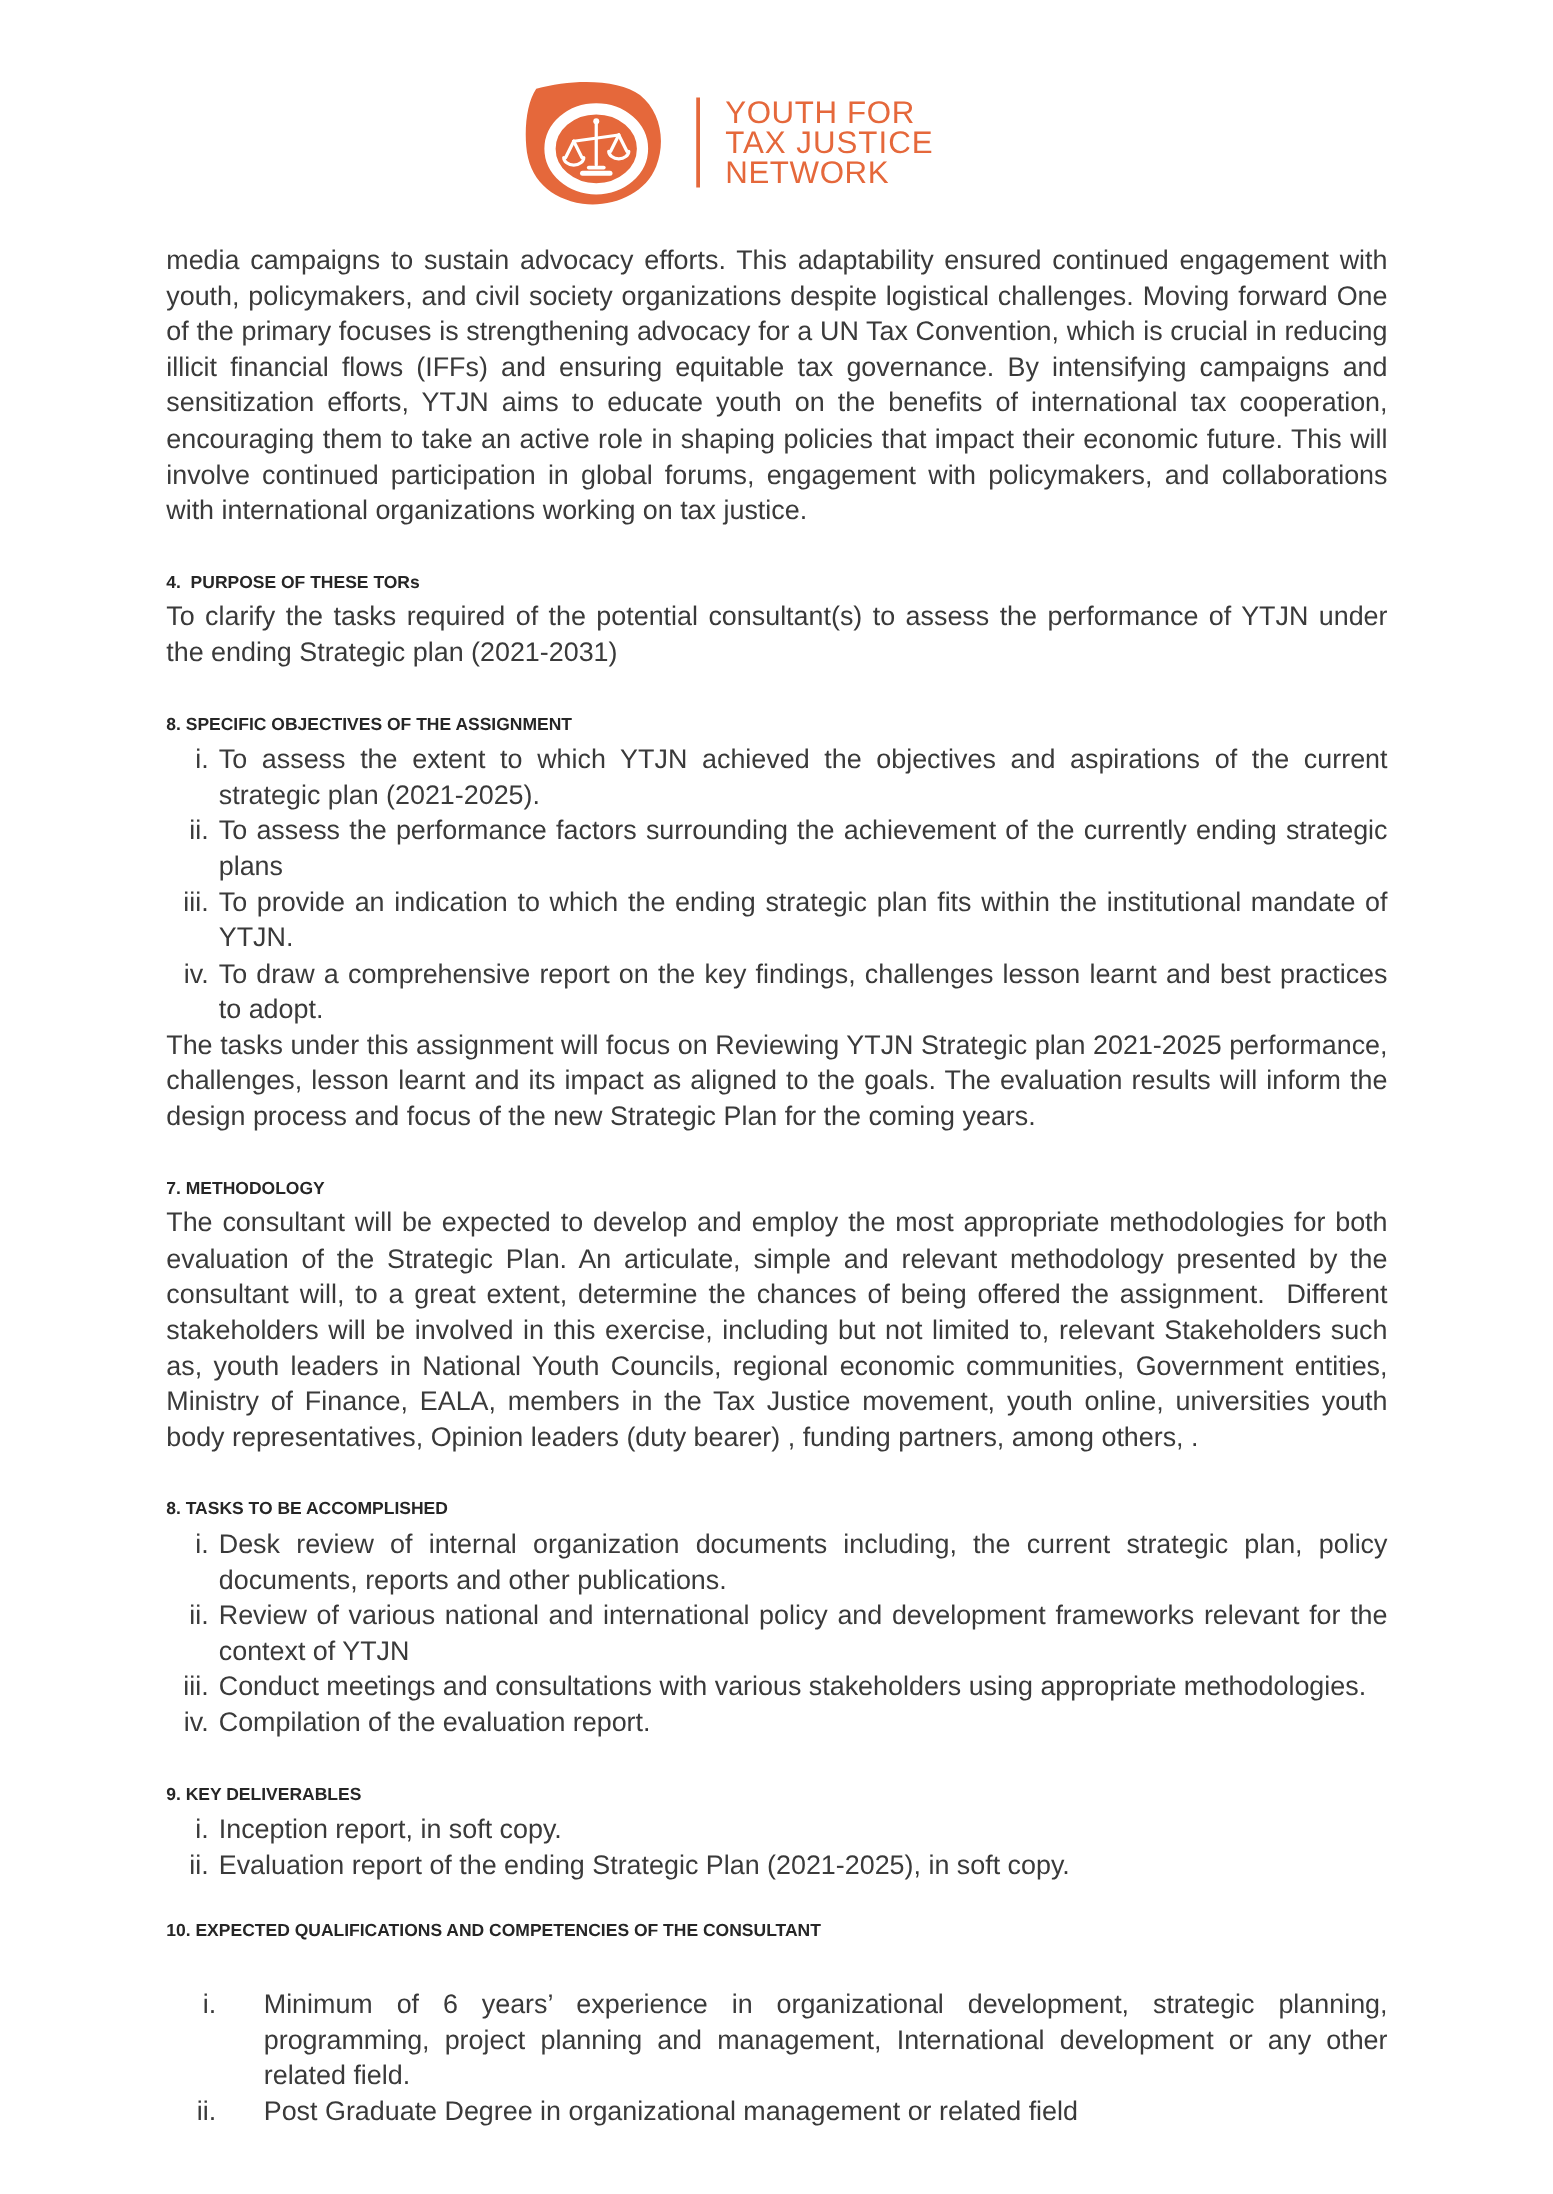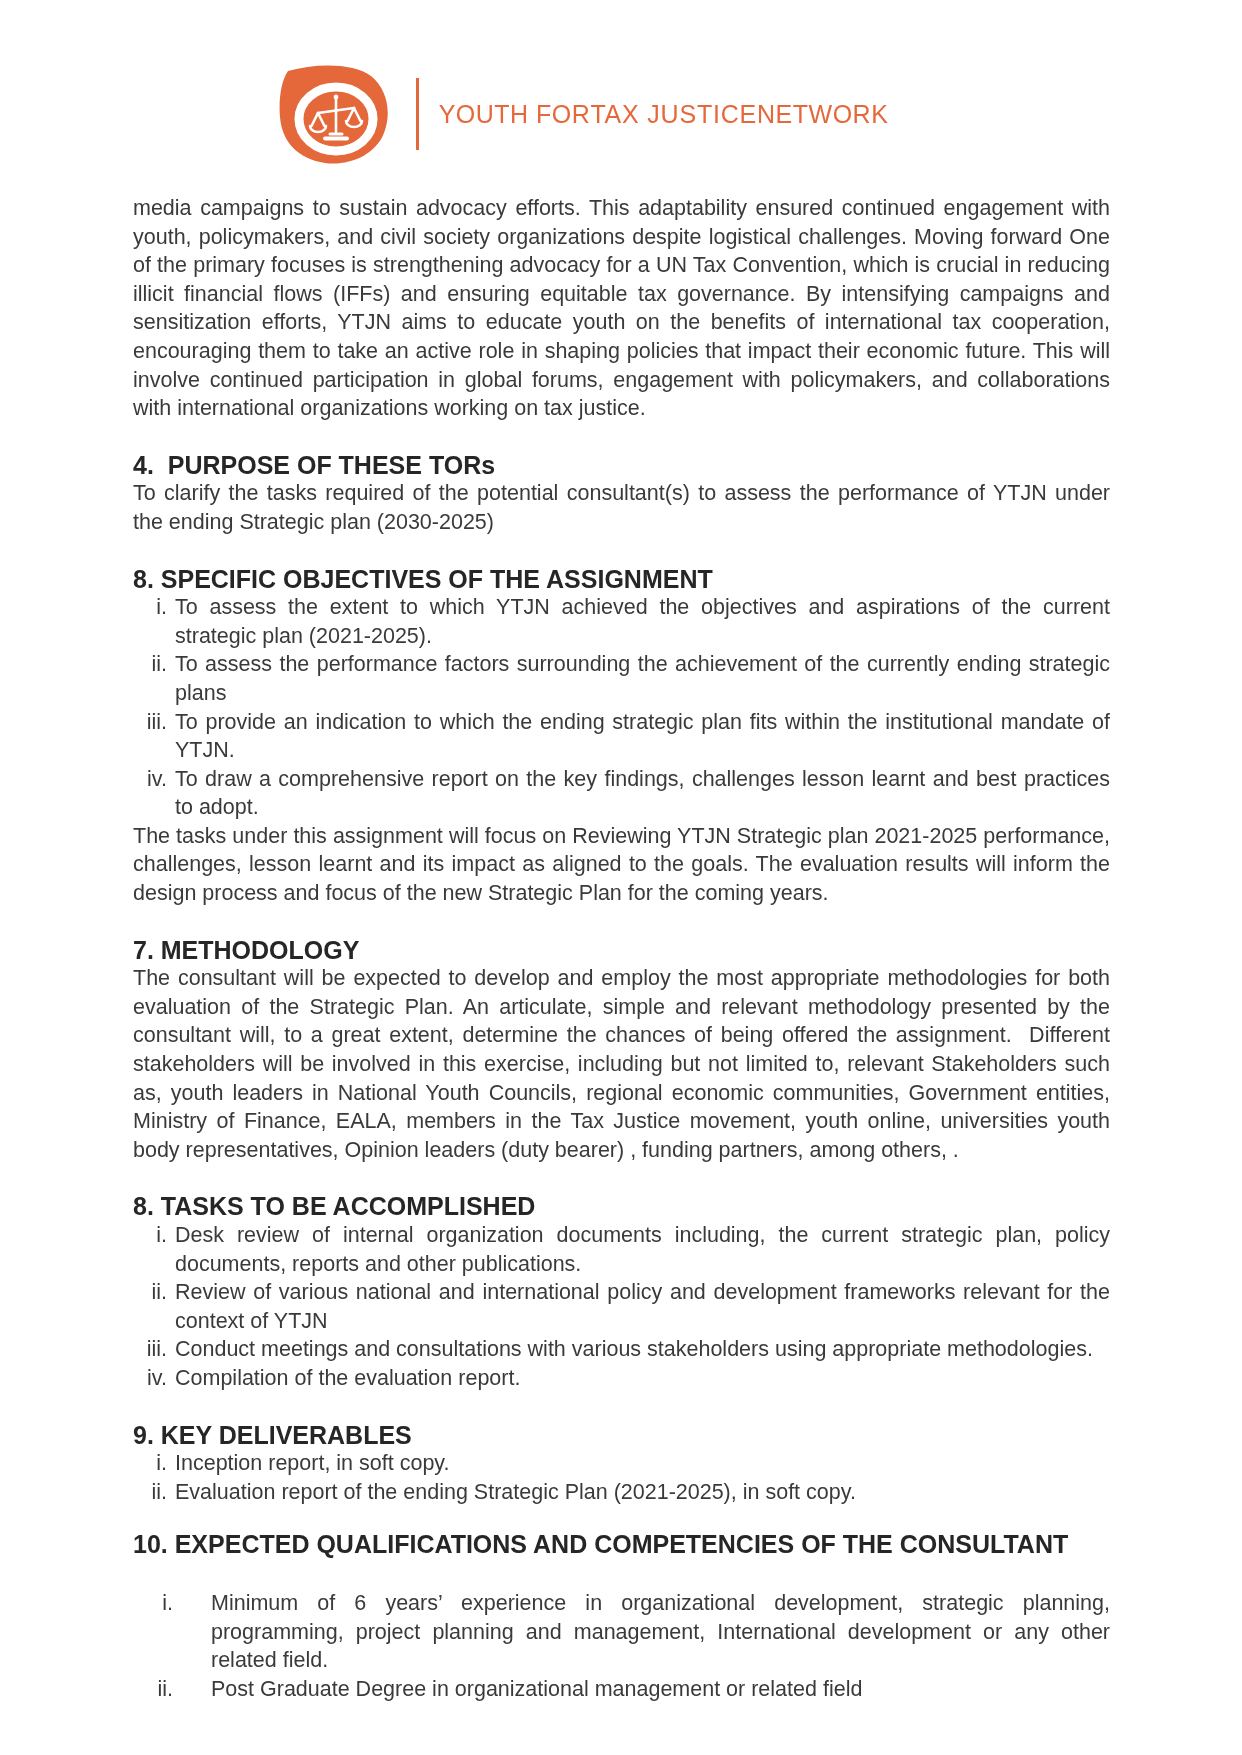--- a/index.html
+++ b/index.html
@@ -11,36 +11,36 @@
   .page{position:relative;width:1242px;height:1755px;background:#fff;overflow:hidden;}
 
   
   .logo-block{
     display:flex;justify-content:center;align-items:center;
     padding-top:64px;gap:0;
     transform:translateX(-38px);
   }
   .logo-mark{width:114px;height:100px;flex:0 0 auto;}
   .logo-sep{width:3px;height:72px;background:#E5683B;margin:0 20px 0 24px;flex:0 0 auto;}
-  .logo-text{display:flex;justify-content:center;color:#E5683B;letter-spacing:.5px;}
+  .logo-text{display:flex;flex-direction:column;justify-content:center;color:#E5683B;letter-spacing:.5px;}
   .logo-text .lt{font-size:25px;line-height:24px;font-weight:400;}
   .logo-text .lt.bold{font-weight:400;letter-spacing:.8px;}
 
   
   .content{
     margin-top:30px;
     padding:0 132px 0 133px;
     color:#3a3a3a;
     font-size:21.5px;
     line-height:28.6px;
     text-align:justify;
   }
   .content p.body{margin:0;}
   h2{
-    font-size:25px;line-height:28.6px;
+    font-size:14px;line-height:28.6px;
     color:#262626;font-weight:700;
     margin:28px 0 0 0;text-align:left;
   }
   h2.tight{margin-top:2px;}
   h2.big-gap{margin-top:24px;}
 
   .list{margin:0;}
   .li{display:flex;}
   .li .num{flex:0 0 34px;text-align:right;padding-right:8px;color:#3a3a3a;}
   .li .txt{flex:1;text-align:justify;}
@@ -89,21 +89,21 @@
       <span class="lt bold">TAX JUSTICE</span>
       <span class="lt">NETWORK</span>
     </div>
   </header>
 
   <main class="content">
 
     <p class="body">media campaigns to sustain advocacy efforts. This adaptability ensured continued engagement with youth, policymakers, and civil society organizations despite logistical challenges. Moving forward One of the primary focuses is strengthening advocacy for a UN Tax Convention, which is crucial in reducing illicit financial flows (IFFs) and ensuring equitable tax governance. By intensifying campaigns and sensitization efforts, YTJN aims to educate youth on the benefits of international tax cooperation, encouraging them to take an active role in shaping policies that impact their economic future. This will involve continued participation in global forums, engagement with policymakers, and collaborations with international organizations working on tax justice.</p>
 
     <h2>4.&nbsp; PURPOSE OF THESE TORs</h2>
-    <p class="body">To clarify the tasks required of the potential consultant(s) to assess the performance of YTJN under the ending Strategic plan (2030-2025)</p>
+    <p class="body">To clarify the tasks required of the potential consultant(s) to assess the performance of YTJN under the ending Strategic plan (2021-2031)</p>
 
     <h2>8. SPECIFIC OBJECTIVES OF THE ASSIGNMENT</h2>
     <div class="list">
       <div class="li">
         <span class="num">i.</span>
         <span class="txt">To assess the extent to which YTJN achieved the objectives and aspirations of the current strategic plan (2021-2025).</span>
       </div>
       <div class="li">
         <span class="num">ii.</span>
         <span class="txt">To assess the performance factors surrounding the achievement of the currently ending strategic plans</span>

